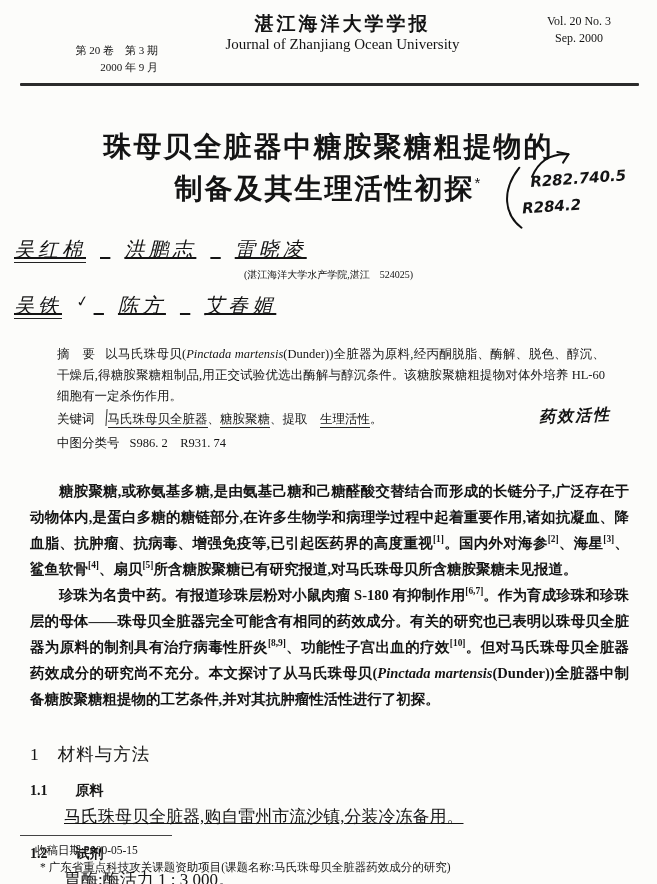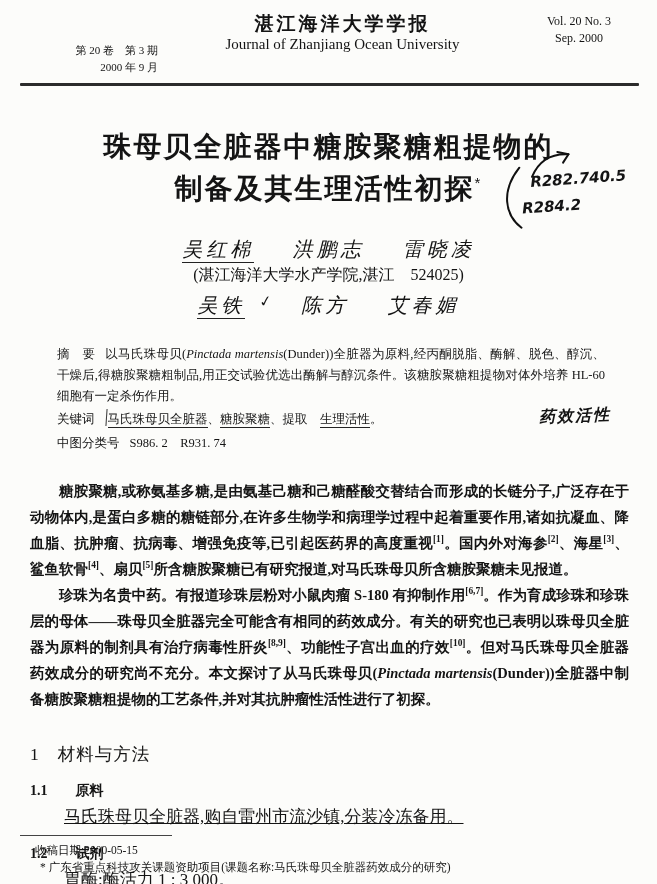--- a/index.html
+++ b/index.html
@@ -46,31 +46,31 @@
   .hand{font-family:"DejaVu Sans",sans-serif;font-style:italic;}
   .annotation{
     position:absolute;top:148px;right:8px;width:152px;height:84px;
     transform:rotate(-4deg);
   }
   .annotation svg{position:absolute;left:0;top:0;}
   .ann-line1{position:absolute;left:34px;top:22px;font-size:15px;font-weight:bold;}
   .ann-line2{position:absolute;left:24px;top:48px;font-size:15px;font-weight:bold;}
   
   .authors{
-    margin-top:26px;text-align:center;
-    font-size:20px;letter-spacing:4px;line-height:26px;
+    margin-top:26px;
+    font-size:20px;letter-spacing:4px;line-height:26px;text-decoration:underline;
   }
   .authors .name{margin:0 14px;}
   .u-name{border-bottom:1.5px solid #222;padding-bottom:1px;}
   .checkmark{
     display:inline-block;font-size:15px;font-weight:bold;
     transform:rotate(-8deg) translateY(-6px);margin-left:1px;
     font-family:"DejaVu Sans",sans-serif;
   }
-  .affiliation{margin-top:5px;text-align:center;font-size:16px;line-height:16px;}
+  .affiliation{margin-top:5px;text-align:center;font-size:10px;line-height:16px;}
   .authors.g2{margin-top:9px;}
   
   .abstract-block{
     margin:24px 52px 0 57px;
     font-size:12.5px;line-height:21px;text-align:justify;
   }
   .blk-label{
     font-family:"Liberation Sans","DejaVu Sans",sans-serif;
     font-weight:normal;margin-right:10px;white-space:nowrap;
   }

